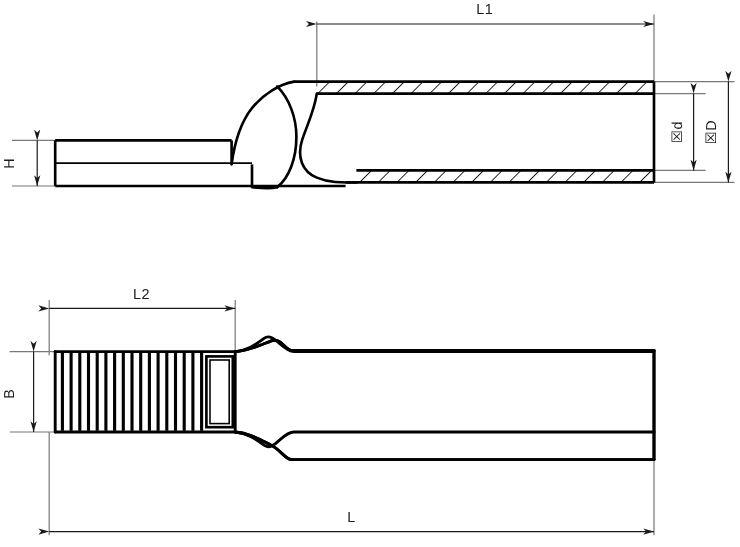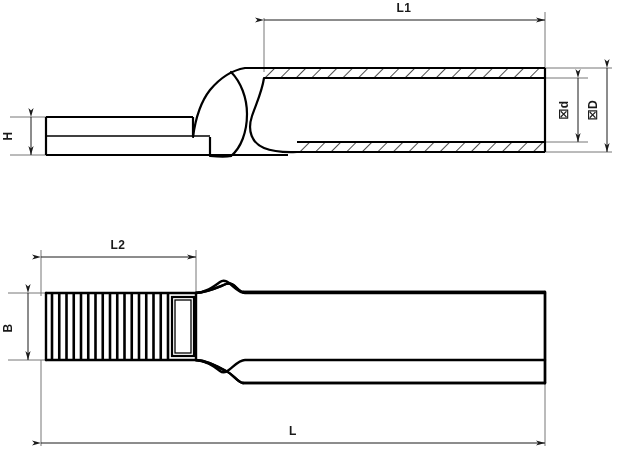--- a/index.html
+++ b/index.html
@@ -1,21 +1,21 @@
 <!DOCTYPE html>
 <html><head>
 <meta charset="utf-8">
 <style>
   html,body{margin:0;padding:0;background:#ffffff;}
   body{
     width:617px;height:456px;
     font-family:"Liberation Sans", sans-serif;
     overflow:hidden;
   }
-  #stage{position:relative;width:617px;height:456px;background:#fff;font-weight:bold;}
+  #stage{position:relative;width:617px;height:456px;background:#fff;}
   svg{display:block;}
   .dimtxt{
     font-family:"Liberation Sans", sans-serif;
     font-size:12px;
     fill:#1a1a1a;
     letter-spacing:0.5px;
   }
   .tofu{ font-family:"Liberation Sans", sans-serif; }
 </style>
 </head>

